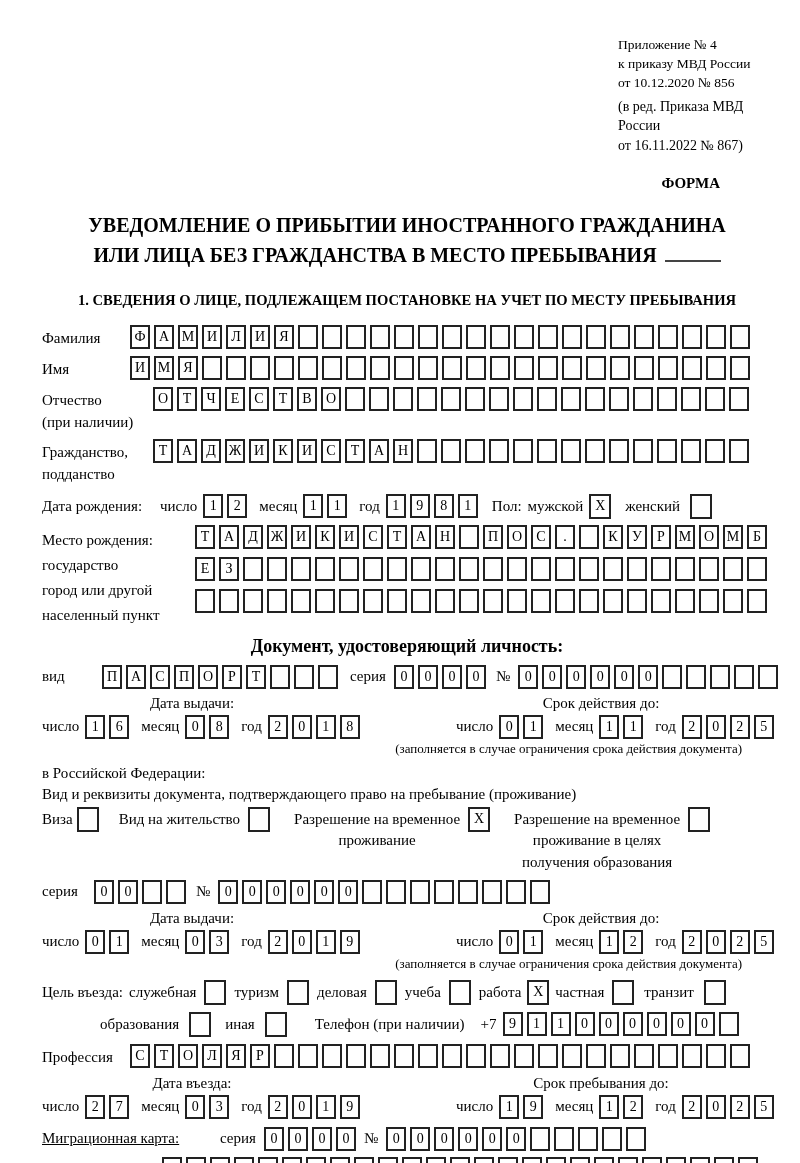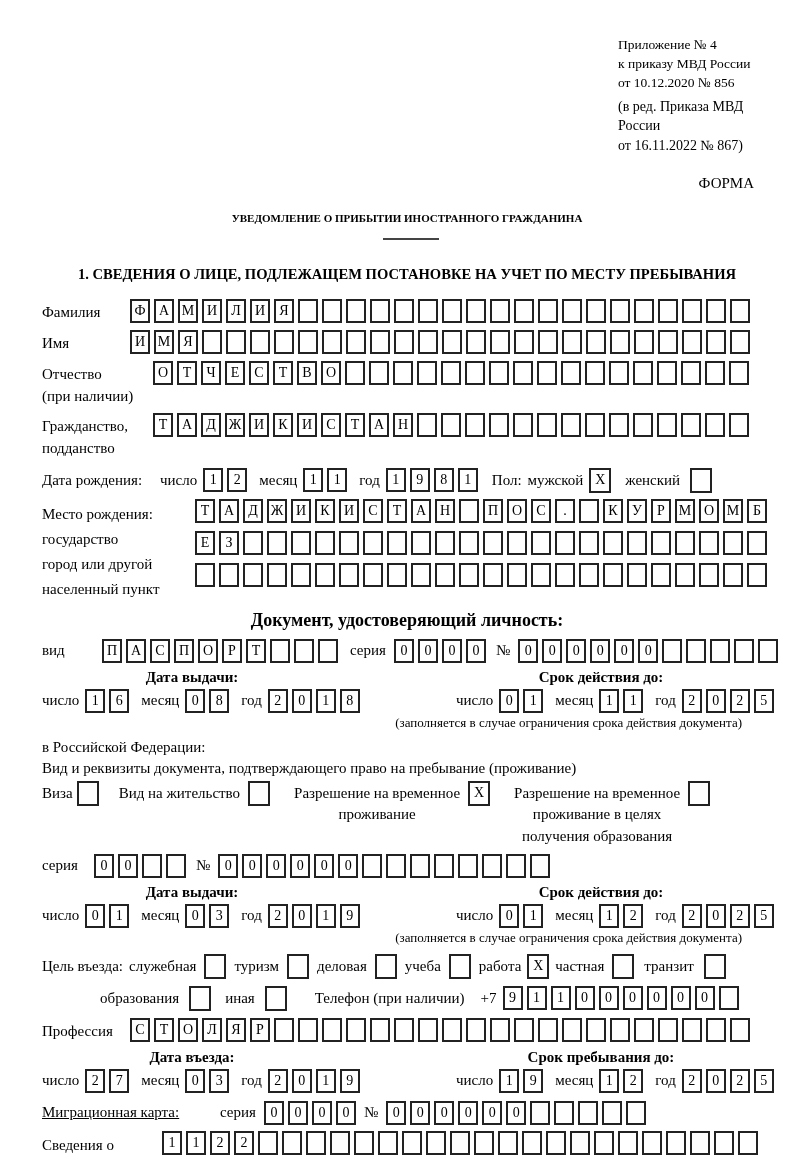--- a/index.html
+++ b/index.html
@@ -7,23 +7,23 @@
   body {
     width:800px; height:1163px; overflow:hidden; color:#000;
     font-family:"Liberation Serif","DejaVu Serif",serif; font-size:15px;
   }
   .page { padding:36px 28px 0 42px; }
 
   .annex { margin-left:576px; font-size:13.5px; line-height:1.4; }
   .annex .edit { font-size:14px; }
   .annex .gap { margin-top:4px; }
 
-  .form-word { text-align:right; margin:20px 18px 0 0; font-weight:normal; font-size:15px; }
-
-  .title { text-align:center; font-weight:bold; font-size:11px; line-height:1.5; margin-top:18px; }
+  .form-word { text-align:right; margin:20px 52px 0 0; font-weight:bold; font-size:15px; }
+
+  .title { text-align:center; font-weight:bold; font-size:20px; line-height:1.5; margin-top:18px; }
   .title .blank { display:inline-block; width:56px; height:13px; border-bottom:2px solid #444; margin-left:8px; }
 
   .section-heading { text-align:center; font-weight:bold; font-size:14.6px; margin-top:22px; margin-bottom:16px; }
 
   .frow { display:flex; align-items:flex-start; margin-bottom:6px; }
   .frow.center { align-items:center; }
   .flabel { flex:none; padding-top:3px; line-height:1.45; }
   .lw88 { width:88px; } .lw111{ width:111px; } .lw112{ width:112px; }
   .lw153 { width:153px; } .lw118 { width:118px; } .lw60 { width:60px; }
   .lw150 { width:150px; }
@@ -45,21 +45,21 @@
   .dlabel { flex:none; white-space:nowrap; }
   .ml6{margin-left:6px;} .ml8{margin-left:8px;} .ml10{margin-left:10px;}
   .ml12{margin-left:12px;} .ml14{margin-left:14px;} .ml16{margin-left:16px;}
   .ml20{margin-left:20px;} .ml24{margin-left:24px;} .ml28{margin-left:28px;}
 
   .doc-heading { text-align:center; font-weight:bold; font-size:18px; margin:8px 0 8px 0; }
 
   .dates { display:flex; margin-bottom:2px; margin-top:4px; }
   .dcol-left { width:352px; flex:none; }
   .dcol-right { padding-left:62px; }
-  .date-head { font-weight:bold; text-align:center; margin-bottom:3px; }
+  .date-head { font-weight:normal; text-align:center; margin-bottom:3px; }
   .dcol-left .date-head { width:300px; }
   .dcol-right .date-head { width:290px; }
   .date-row { display:flex; align-items:center; }
   .note { text-align:right; margin:2px 30px 8px 0; font-size:13px; }
 
   .plain { margin-bottom:4px; }
   .chk-item { display:flex; align-items:flex-start; flex:none; }
   .chk-item .txt { line-height:1.45; padding-top:2px; }
   .chk-item .txt.centered { text-align:center; }
   .chk-item .checkbox { margin-left:8px; }
@@ -75,21 +75,21 @@
     <div>к приказу МВД России</div>
     <div>от 10.12.2020 № 856</div>
     <div class="edit gap">(в ред. Приказа МВД России</div>
     <div class="edit">от 16.11.2022 № 867)</div>
   </div>
 
   <div class="form-word">ФОРМА</div>
 
   <div class="title">
     <div>УВЕДОМЛЕНИЕ О ПРИБЫТИИ ИНОСТРАННОГО ГРАЖДАНИНА</div>
-    <div><span class="blank"></span></div>
+    <div><span>ИЛИ ЛИЦА БЕЗ ГРАЖДАНСТВА В МЕСТО ПРЕБЫВАНИЯ</span><span class="blank"></span></div>
   </div>
 
   <div class="section-heading">1. СВЕДЕНИЯ О ЛИЦЕ, ПОДЛЕЖАЩЕМ ПОСТАНОВКЕ НА УЧЕТ ПО МЕСТУ ПРЕБЫВАНИЯ</div>
 
   <div class="frow">
     <div class="flabel lw88">Фамилия</div>
     <div class="cells">
         <span class="cell">Ф</span>
         <span class="cell">А</span>
         <span class="cell">М</span>

